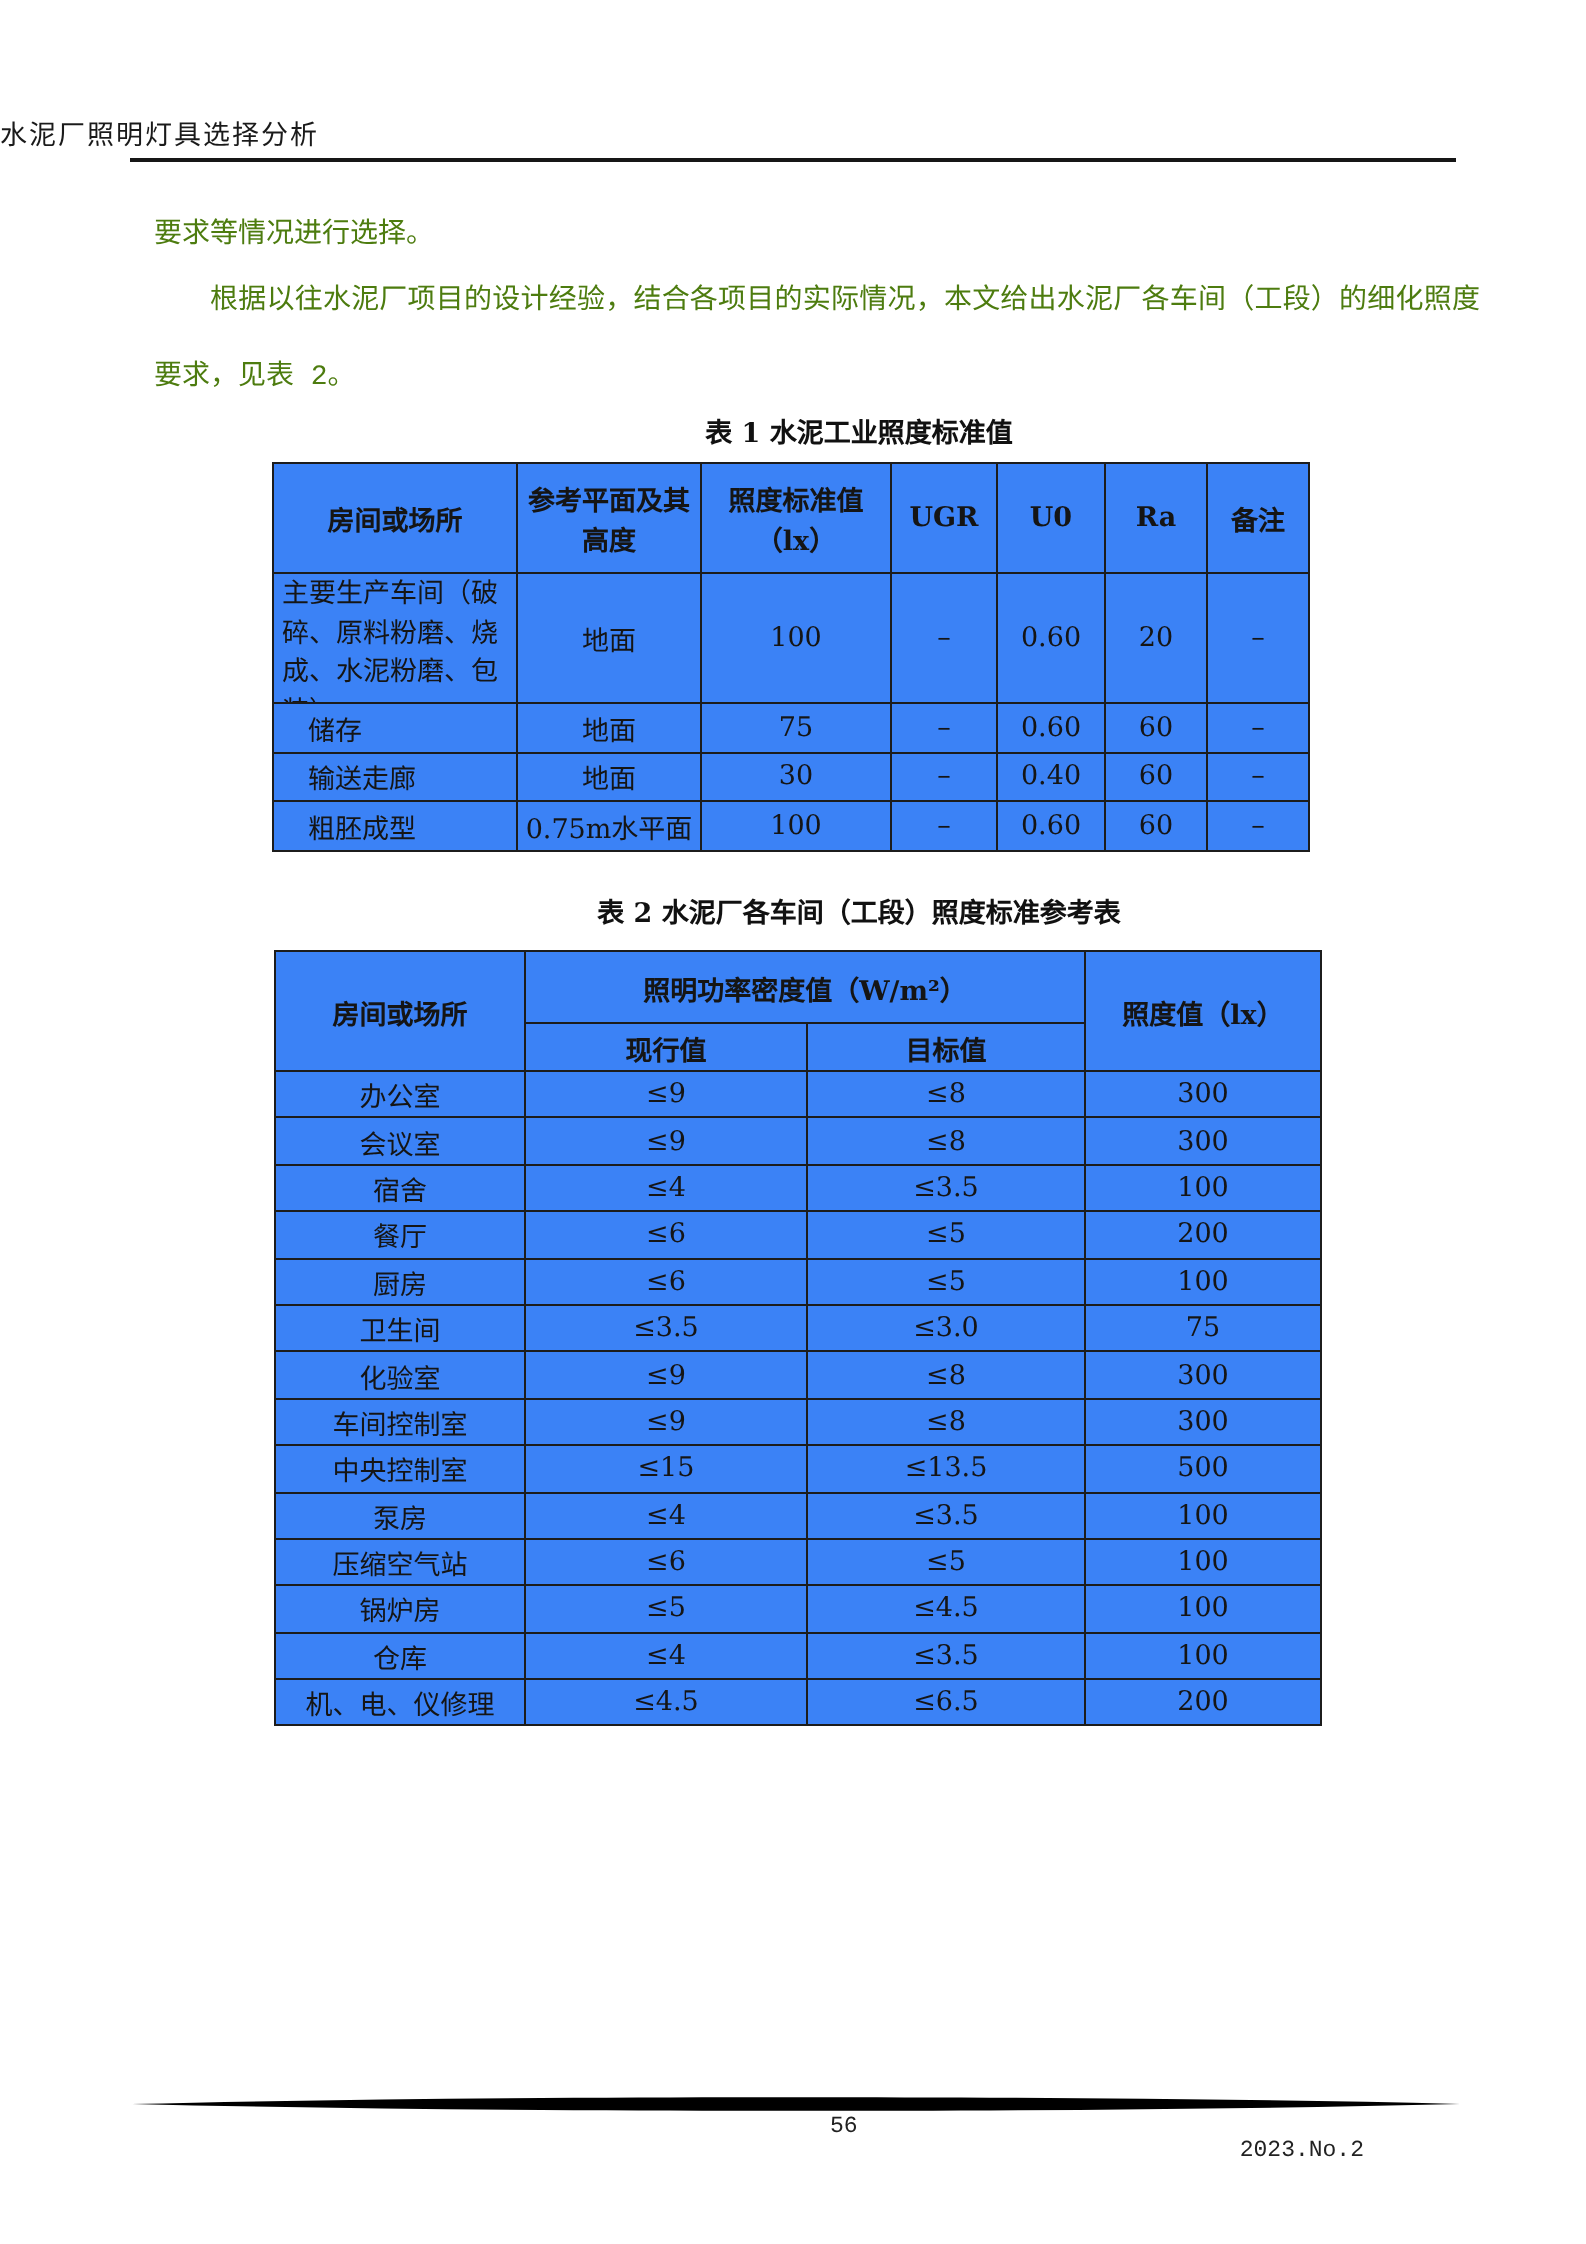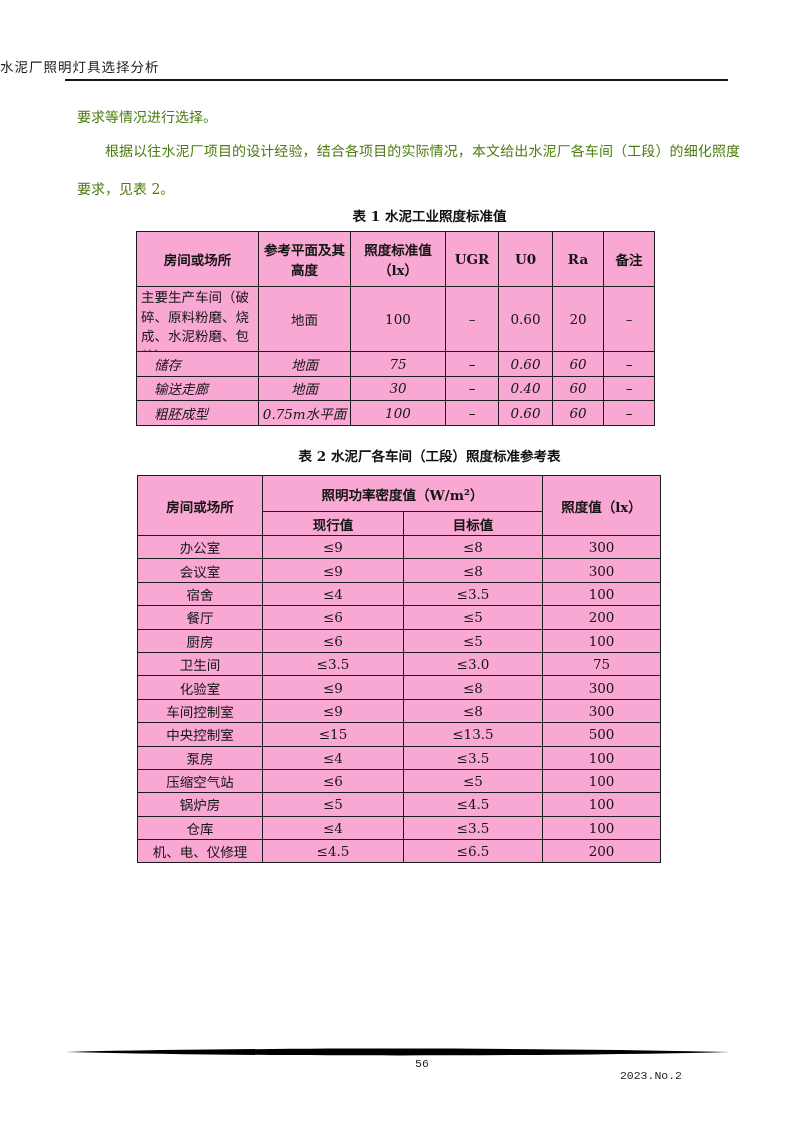--- a/index.html
+++ b/index.html
@@ -34,58 +34,58 @@
     position: absolute;
     left: 77px;
     width: 663px;
     font-size: 14px;
     line-height: 38px;
     text-align: justify;
     color: #4d7c0f;
   }
   .indent { text-indent: 2em; }
   #p1 { top: 84px; }
-  #p2 { top: 118px; }
+  #p2 { top: 118px; font-family: Liberation Mono, monospace; }
   #p3 { top: 868px; line-height: 40px; }
 
   
   .tbl-caption {
     position: absolute;
     left: 0; width: 100%;
     text-align: center;
     font-size: 13.5px;
     font-weight: bold;
     color: #111;
     margin-left: 33px;
   }
   #caption1 { top: 205px; }
   #caption2 { top: 445px; }
 
   
   table.tbl {
     position: absolute;
     border-collapse: collapse;
     table-layout: fixed;
-    background: #f9a8d4;
+    background: #3b82f6;
   }
   .tbl th, .tbl td {
     border: 1.4px solid #1c1c1c;
     padding: 0;
     font-size: 13.5px;
     text-align: center;
     vertical-align: middle;
     overflow: hidden;
     color: #151515;
   }
   .tbl th { font-weight: bold; }
 
   #table1 { top: 231px; left: 136px; width: 518px; }
   #table1 tr.hrow    { height: 55px; }
   #table1 tr.r-tall  { height: 65px; }
-  #table1 tr.r-std   { height: 24.5px; font-style: italic; }
+  #table1 tr.r-std   { height: 24.5px; }
   #table1 td.c-room  { text-align: left; padding-left: 17px; }
   #table1 td.c-room-block { text-align: left; vertical-align: top; padding: 1px 2px 0 4px; }
   #table1 .clip {
     height: 63px;
     width: 114px;
     overflow: hidden;
     line-height: 19.5px;
     text-align: left;
   }
 

